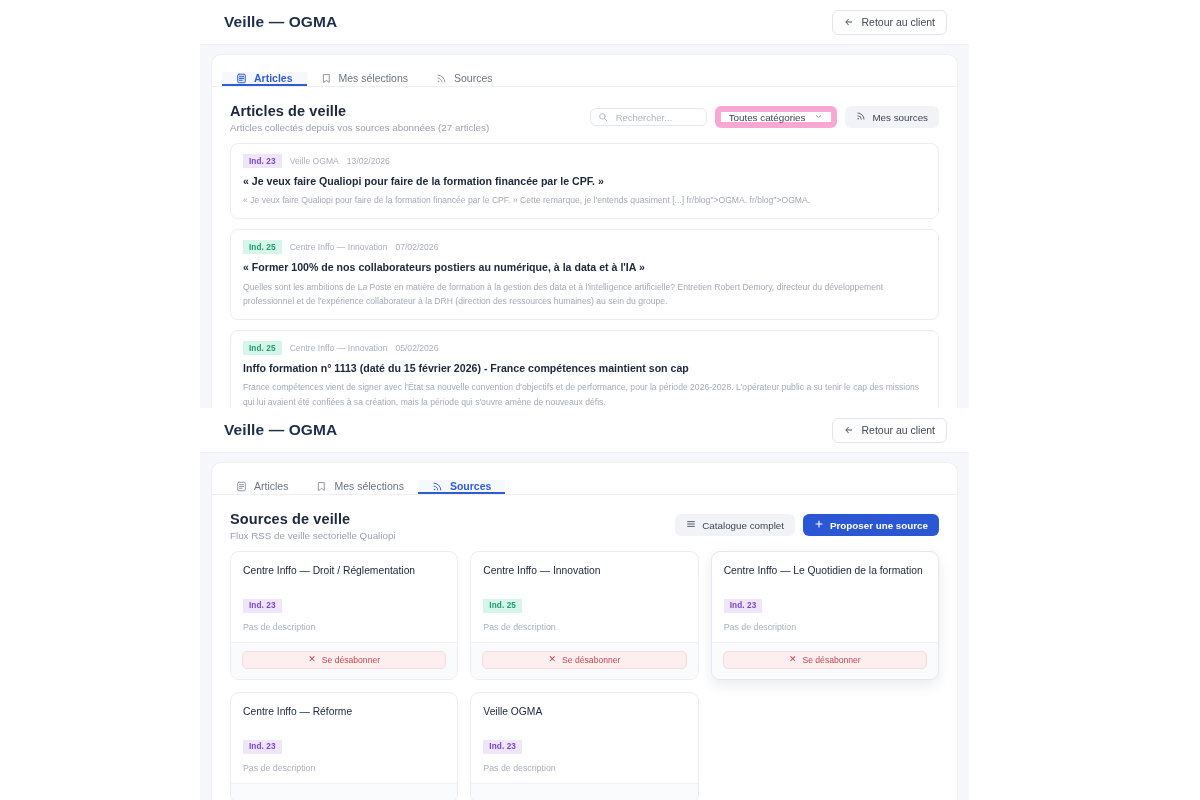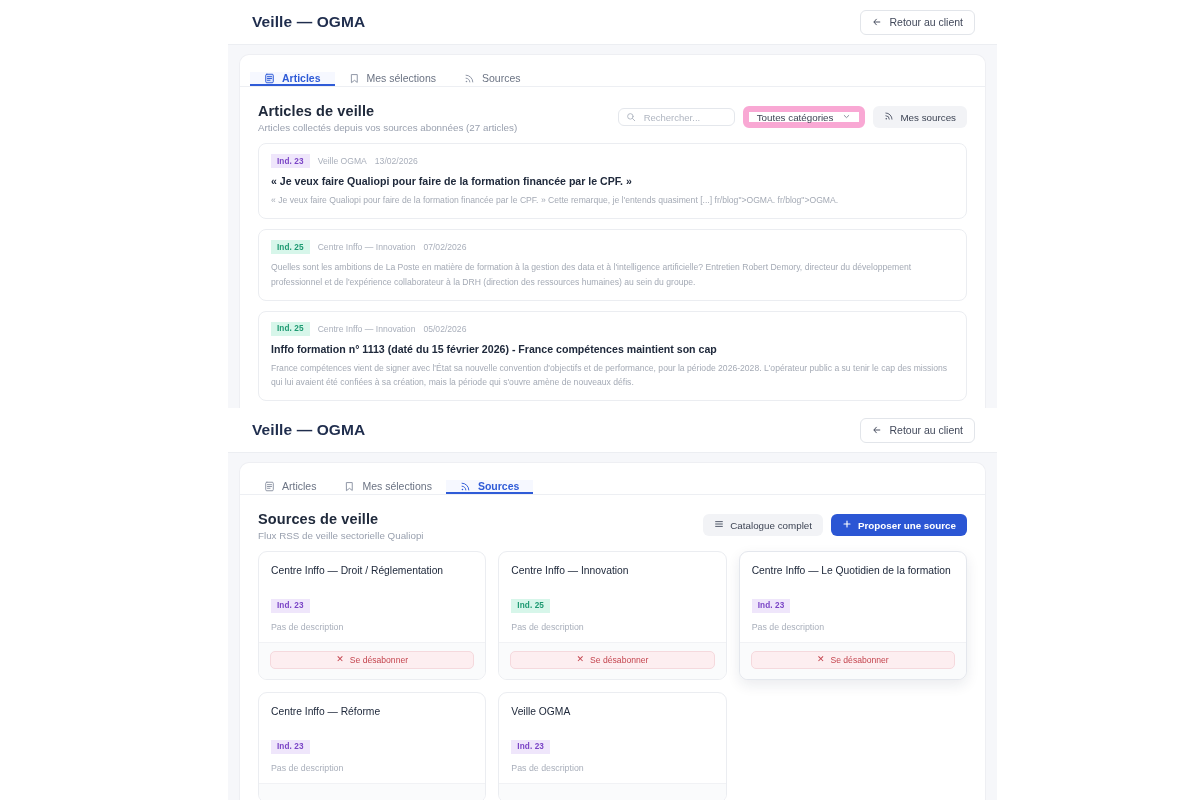--- a/index.html
+++ b/index.html
@@ -14,21 +14,21 @@
   .page {
     position: relative;
     width: 1200px; height: 800px;
     overflow: hidden;
     background: #ffffff;
   }
 
   
   .panel {
     position: absolute;
-    left: 228px;
+    left: 200px;
     width: 769px;
     background: #ffffff;
     overflow: hidden;
   }
   #panel-articles { top: 0px;   height: 408px; }
   #panel-sources  { top: 408px; height: 392px; }
 
   
   .app-header {
     height: 45px;
@@ -348,20 +348,21 @@
             <div class="article-title">« Je veux faire Qualiopi pour faire de la formation financée par le CPF. »</div>
             <div class="article-excerpt">« Je veux faire Qualiopi pour faire de la formation financée par le CPF. » Cette remarque, je l'entends quasiment [...] fr/blog"&gt;OGMA. fr/blog"&gt;OGMA.</div>
           </article>
 
           <article class="article-card">
             <div class="article-meta">
               <span class="badge mint">Ind. 25</span>
               <span class="meta-source">Centre Inffo — Innovation</span>
               <span class="meta-date">07/02/2026</span>
             </div>
+            <div class="article-title">« Former 100% de nos collaborateurs postiers au numérique, à la data et à l'IA »</div>
             <div class="article-excerpt">Quelles sont les ambitions de La Poste en matière de formation à la gestion des data et à l'intelligence artificielle? Entretien Robert Demory, directeur du développement professionnel et de l'expérience collaborateur à la DRH (direction des ressources humaines) au sein du groupe.</div>
           </article>
 
           <article class="article-card">
             <div class="article-meta">
               <span class="badge mint">Ind. 25</span>
               <span class="meta-source">Centre Inffo — Innovation</span>
               <span class="meta-date">05/02/2026</span>
             </div>
             <div class="article-title">Inffo formation n° 1113 (daté du 15 février 2026) - France compétences maintient son cap</div>

